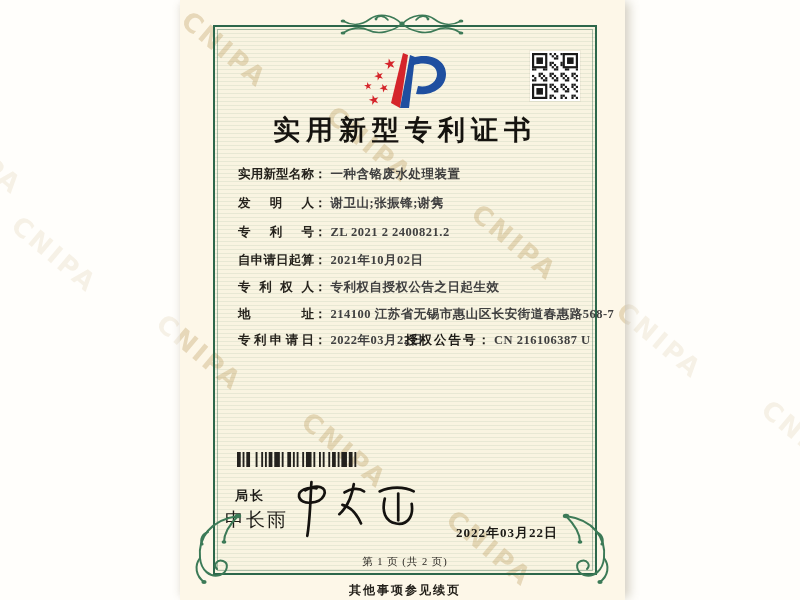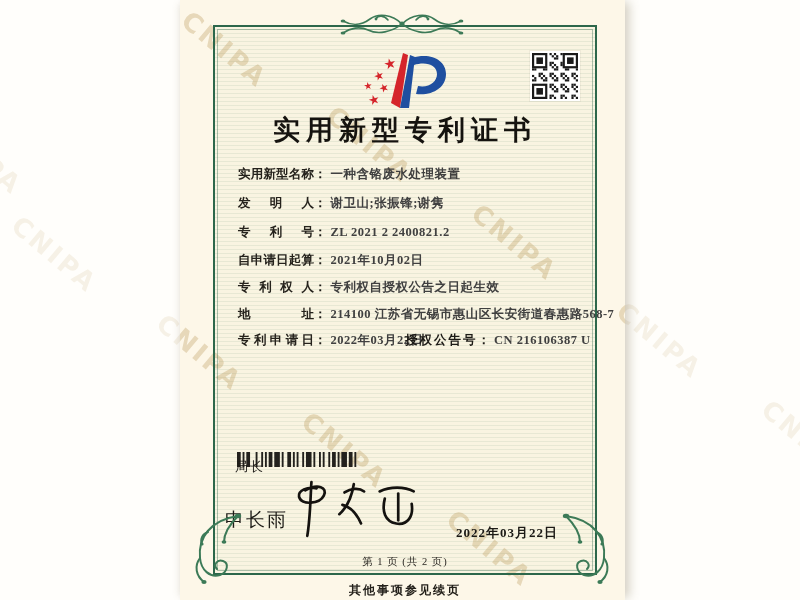--- a/index.html
+++ b/index.html
@@ -64,21 +64,21 @@
   .fvalue{font-weight:600;letter-spacing:.5px;color:#404040;}
   .fpair2{position:absolute;left:167px;top:0;white-space:nowrap;text-align:right;}
   .fpair2 .flabel2{font-weight:700;letter-spacing:2px;}
 
   .paras{position:absolute;left:52px;top:349px;width:358px;
          font-style:italic;font-size:11.5px;line-height:13.5px;color:#2e2a21;}
   .paras p{margin:0;text-indent:2em;}
 
   .barcode{position:absolute;left:57px;top:452px;width:123px;height:15px;}
 
-  .sig-role{position:absolute;left:55px;top:458px;font-size:13px;font-weight:400;letter-spacing:2px;}
+  .sig-role{position:absolute;left:55px;top:487px;font-size:13px;font-weight:700;letter-spacing:2px;}
   .sig-name{position:absolute;left:45px;top:507px;font-size:19px;font-weight:400;letter-spacing:2px;}
   .sig-hand{position:absolute;left:100px;top:478px;width:160px;height:62px;}
   .sig-date{position:absolute;left:276px;top:524px;font-size:13px;font-weight:600;letter-spacing:1px;}
 
   .page-info{position:absolute;left:33px;top:555px;width:384px;text-align:center;
              font-size:10.5px;letter-spacing:1px;color:#2a2username:#2a2username;color:#2a2722;border-radius:7px;}
   .note{position:absolute;left:33px;top:582px;width:384px;text-align:center;
         font-size:12px;font-weight:600;letter-spacing:2px;color:#24211b;}
 
   .ornament{position:absolute;z-index:6;pointer-events:none;}

